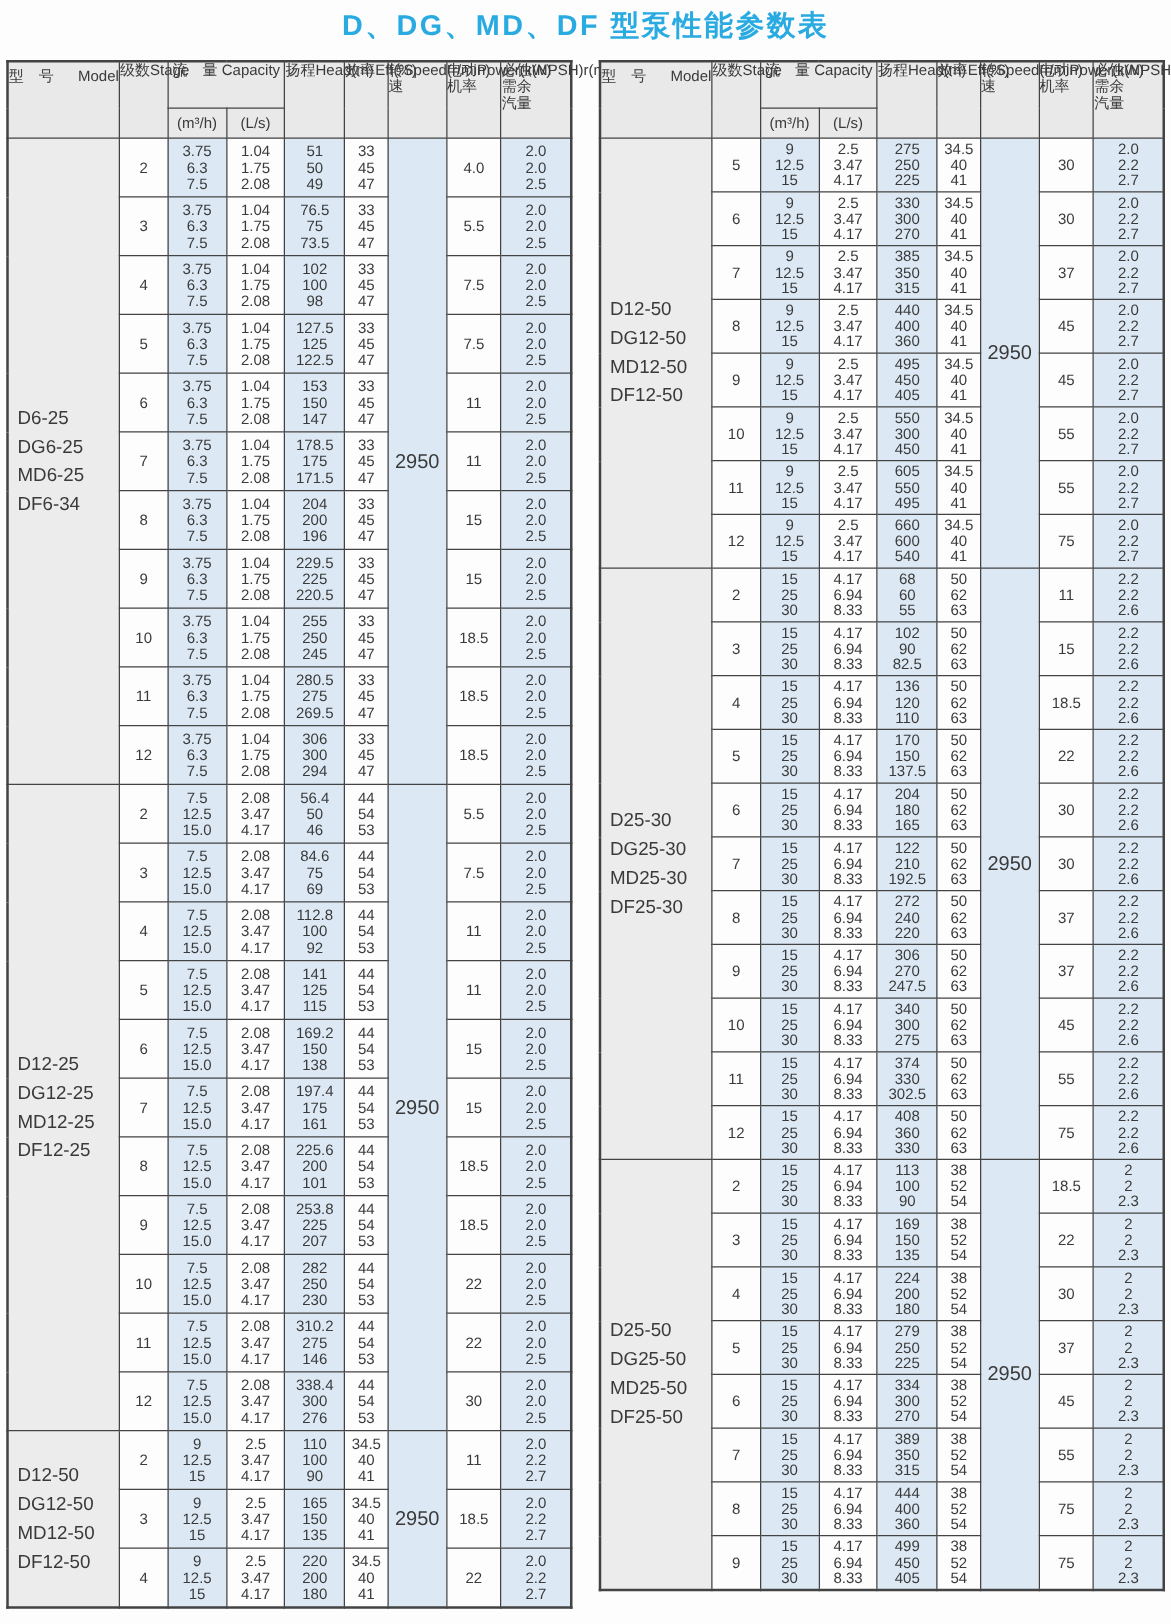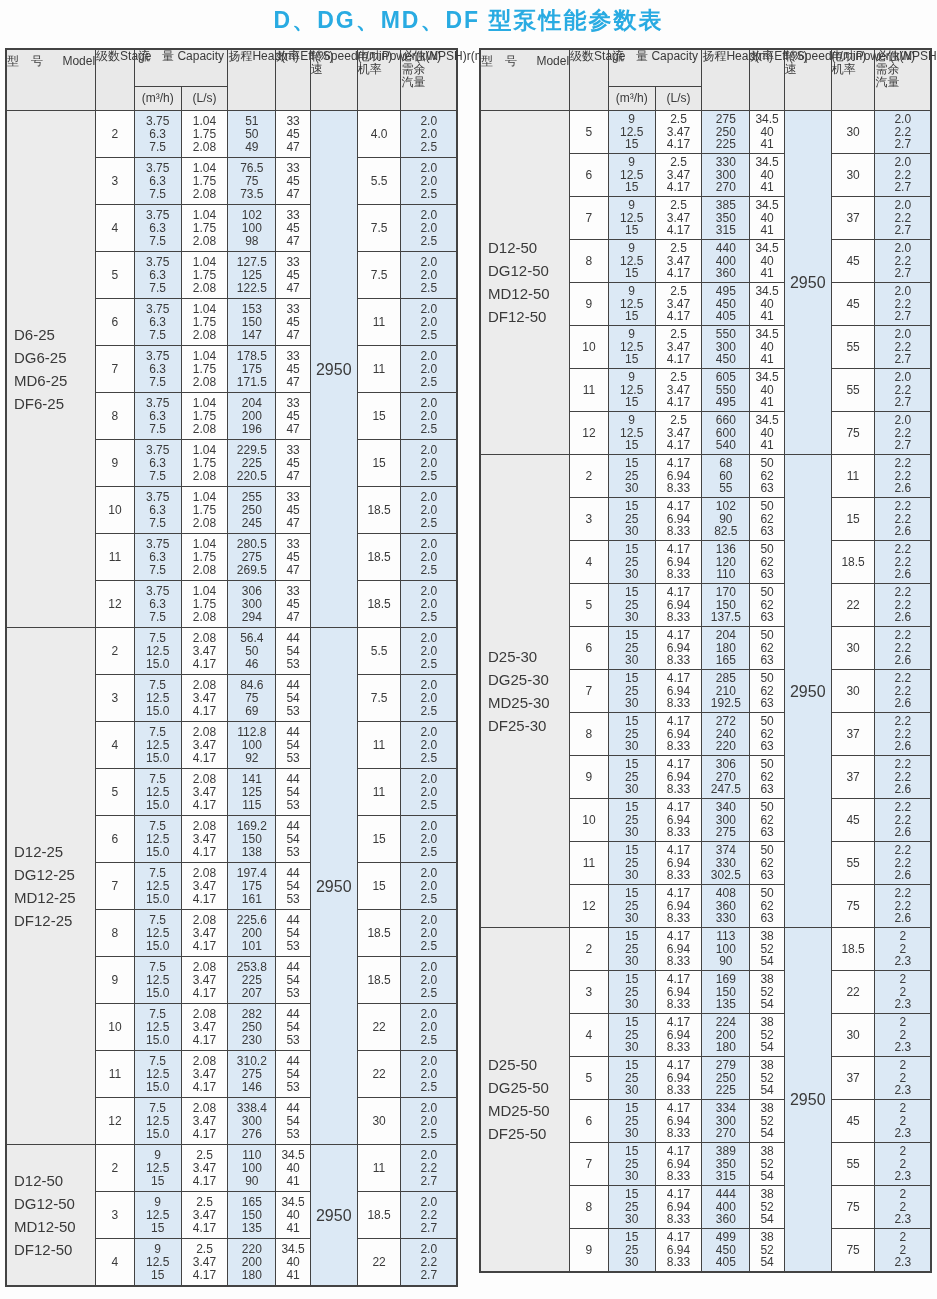--- a/index.html
+++ b/index.html
@@ -123,21 +123,21 @@
         <th>(m³/h)</th>
         <th>(L/s)</th>
       </tr>
     </thead>
     <tbody>
       <tr>
         <td class="model-cell" rowspan="11">
           <div>D6-25</div>
           <div>DG6-25</div>
           <div>MD6-25</div>
-          <div>DF6-25</div>
+          <div>DF6-34</div>
         </td>
         <td>2</td>
         <td class="shade">
           <div class="ln">3.75</div>
           <div class="ln">6.3</div>
           <div class="ln">7.5</div>
         </td>
         <td>
           <div class="ln">1.04</div>
           <div class="ln">1.75</div>
@@ -1349,21 +1349,21 @@
           <div class="ln">15</div>
           <div class="ln">25</div>
           <div class="ln">30</div>
         </td>
         <td>
           <div class="ln">4.17</div>
           <div class="ln">6.94</div>
           <div class="ln">8.33</div>
         </td>
         <td class="shade">
-          <div class="ln">285</div>
+          <div class="ln">122</div>
           <div class="ln">210</div>
           <div class="ln">192.5</div>
         </td>
         <td>
           <div class="ln">50</div>
           <div class="ln">62</div>
           <div class="ln">63</div>
         </td>
         <td>30</td>
         <td class="shade">

